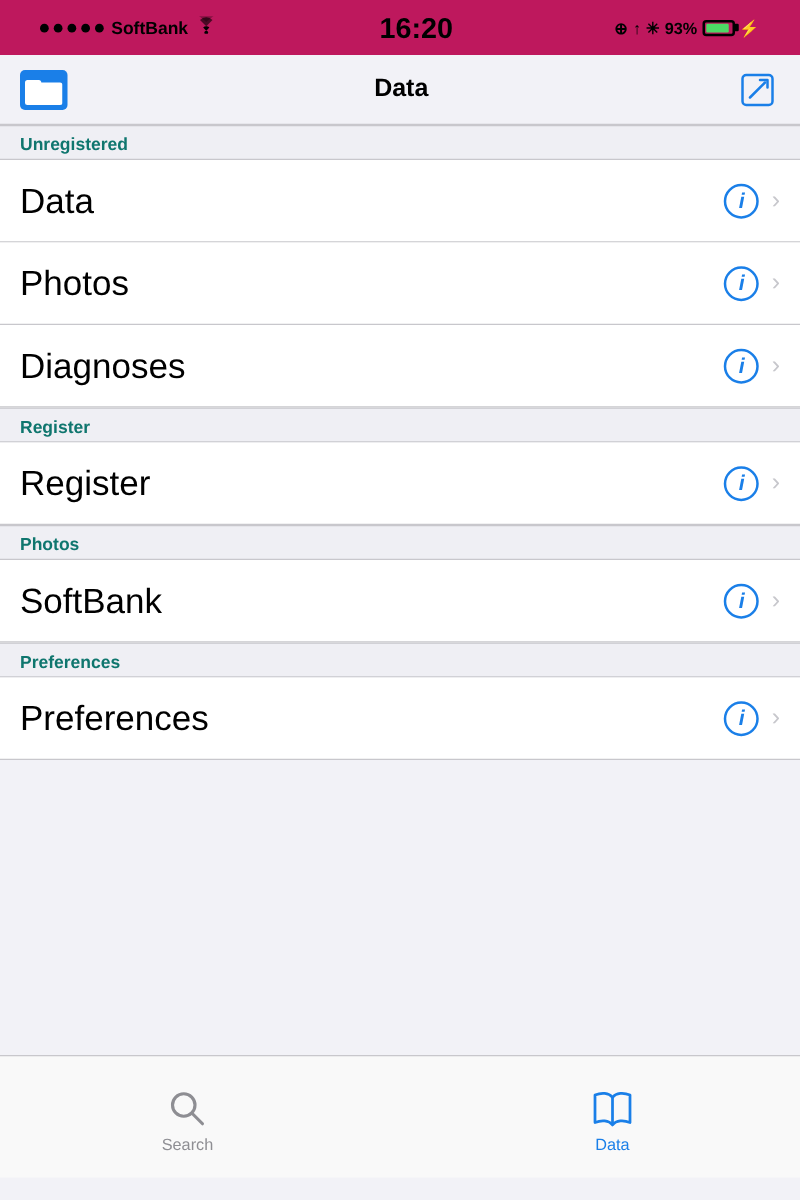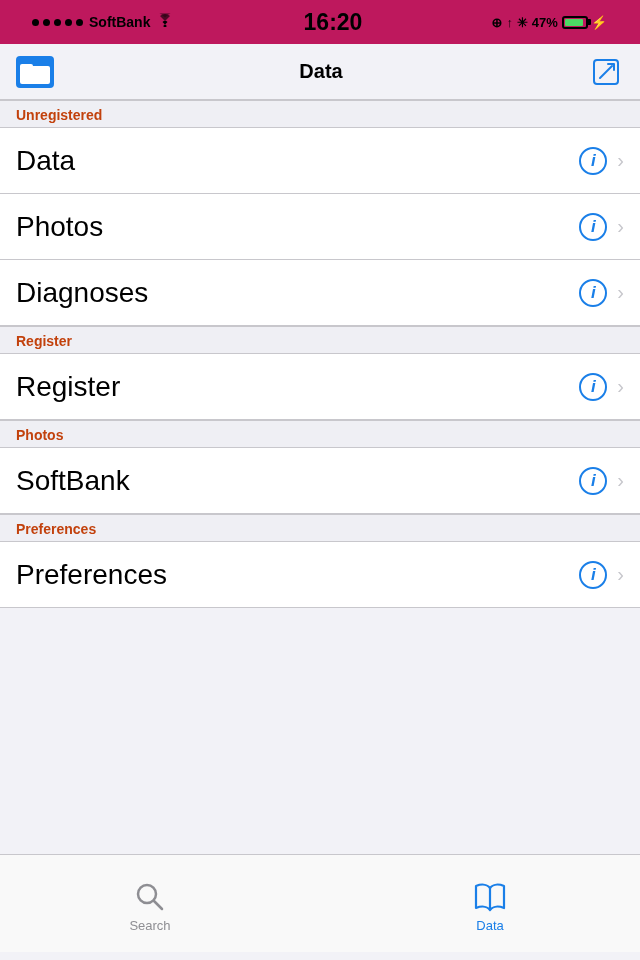--- a/index.html
+++ b/index.html
@@ -88,21 +88,21 @@
       height: 36px;
       display: flex;
       align-items: center;
       justify-content: center;
     }
     .section-header {
       background: #efeff4;
       padding: 6px 16px 4px;
       font-size: 14px;
       font-weight: 600;
-      color: #c2410c;
+      color: #0f766e;
       border-top: 1px solid #c8c7cc;
       border-bottom: 1px solid #c8c7cc;
     }
     .list-item {
       background: #ffffff;
       display: flex;
       align-items: center;
       justify-content: space-between;
       padding: 0 16px;
       height: 66px;
@@ -135,21 +135,21 @@
     .chevron {
       color: #c7c7cc;
       font-size: 20px;
       font-weight: 300;
       margin-left: 2px;
     }
 
     
     .tab-bar {
       position: absolute;
-      bottom: 8px;
+      bottom: 18px;
       left: 0;
       width: 640px;
       height: 98px;
       background: #f9f9f9;
       border-top: 1px solid #c8c7cc;
       display: flex;
       align-items: center;
       gap: 40px;
     }
     .tab-item {
@@ -200,21 +200,21 @@
         <path d="M9 4.5 L17 -2 A11 11 0 0 0 1 -2 Z" fill="#000" opacity="0.3"></path>
         <circle cx="9" cy="13" r="1.5" fill="#000"></circle>
       </svg>
     </span>
   </div>
   <div class="status-center">16:20</div>
   <div class="status-right">
     <span>⊕</span>
     <span>↑</span>
     <span>✳</span>
-    <span class="battery-pct">47%</span>
+    <span class="battery-pct">93%</span>
     <div class="battery-icon">
       <div class="battery-fill"></div>
     </div>
     <span style="font-size:13px;">⚡</span>
   </div>
 </div>
 
 <div class="nav-bar">
   <div class="nav-icon-left">
     <svg width="30" height="24" viewBox="0 0 30 24">

